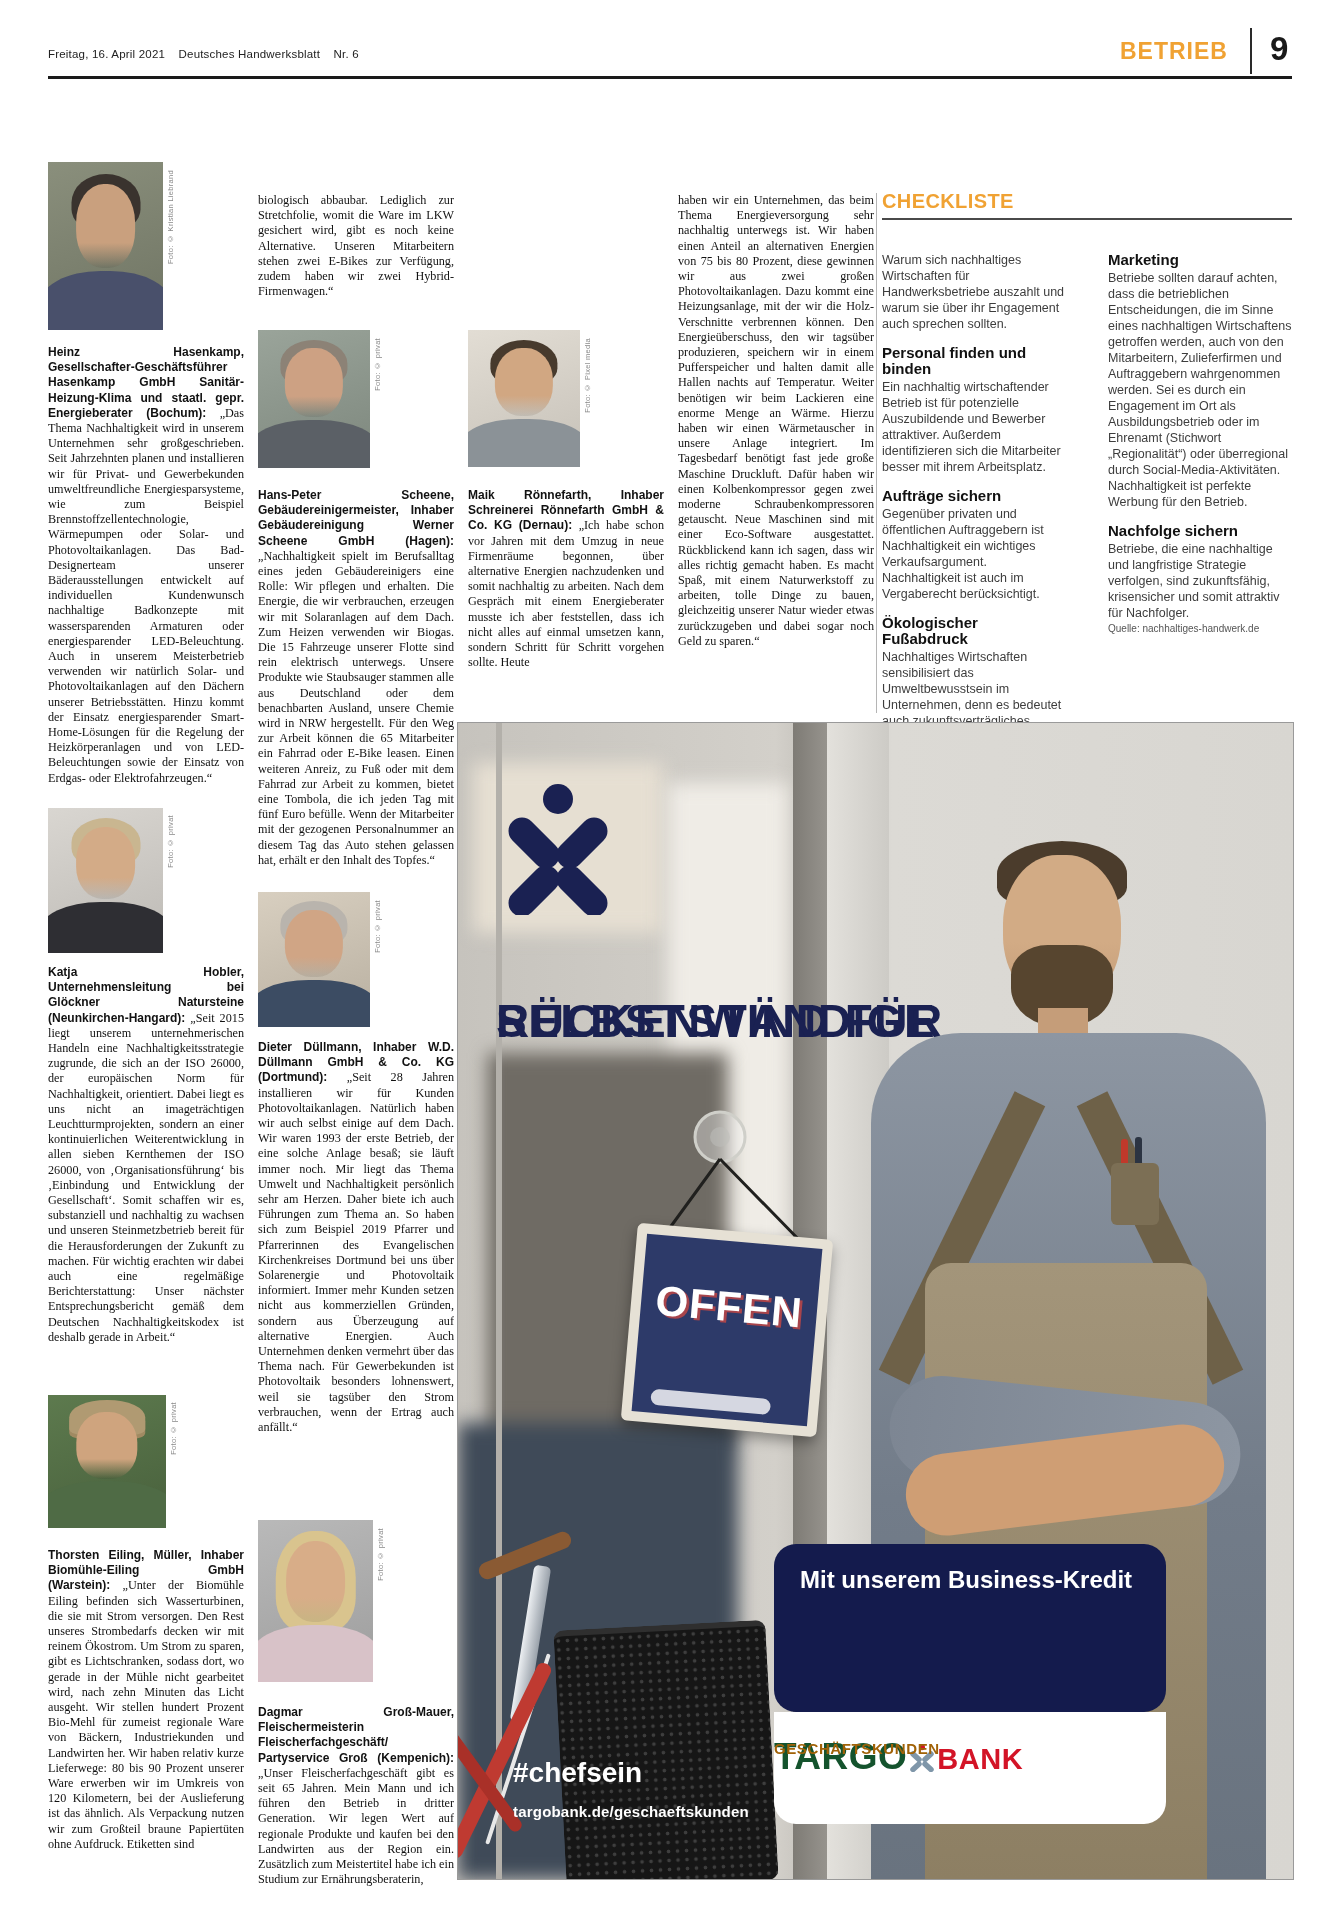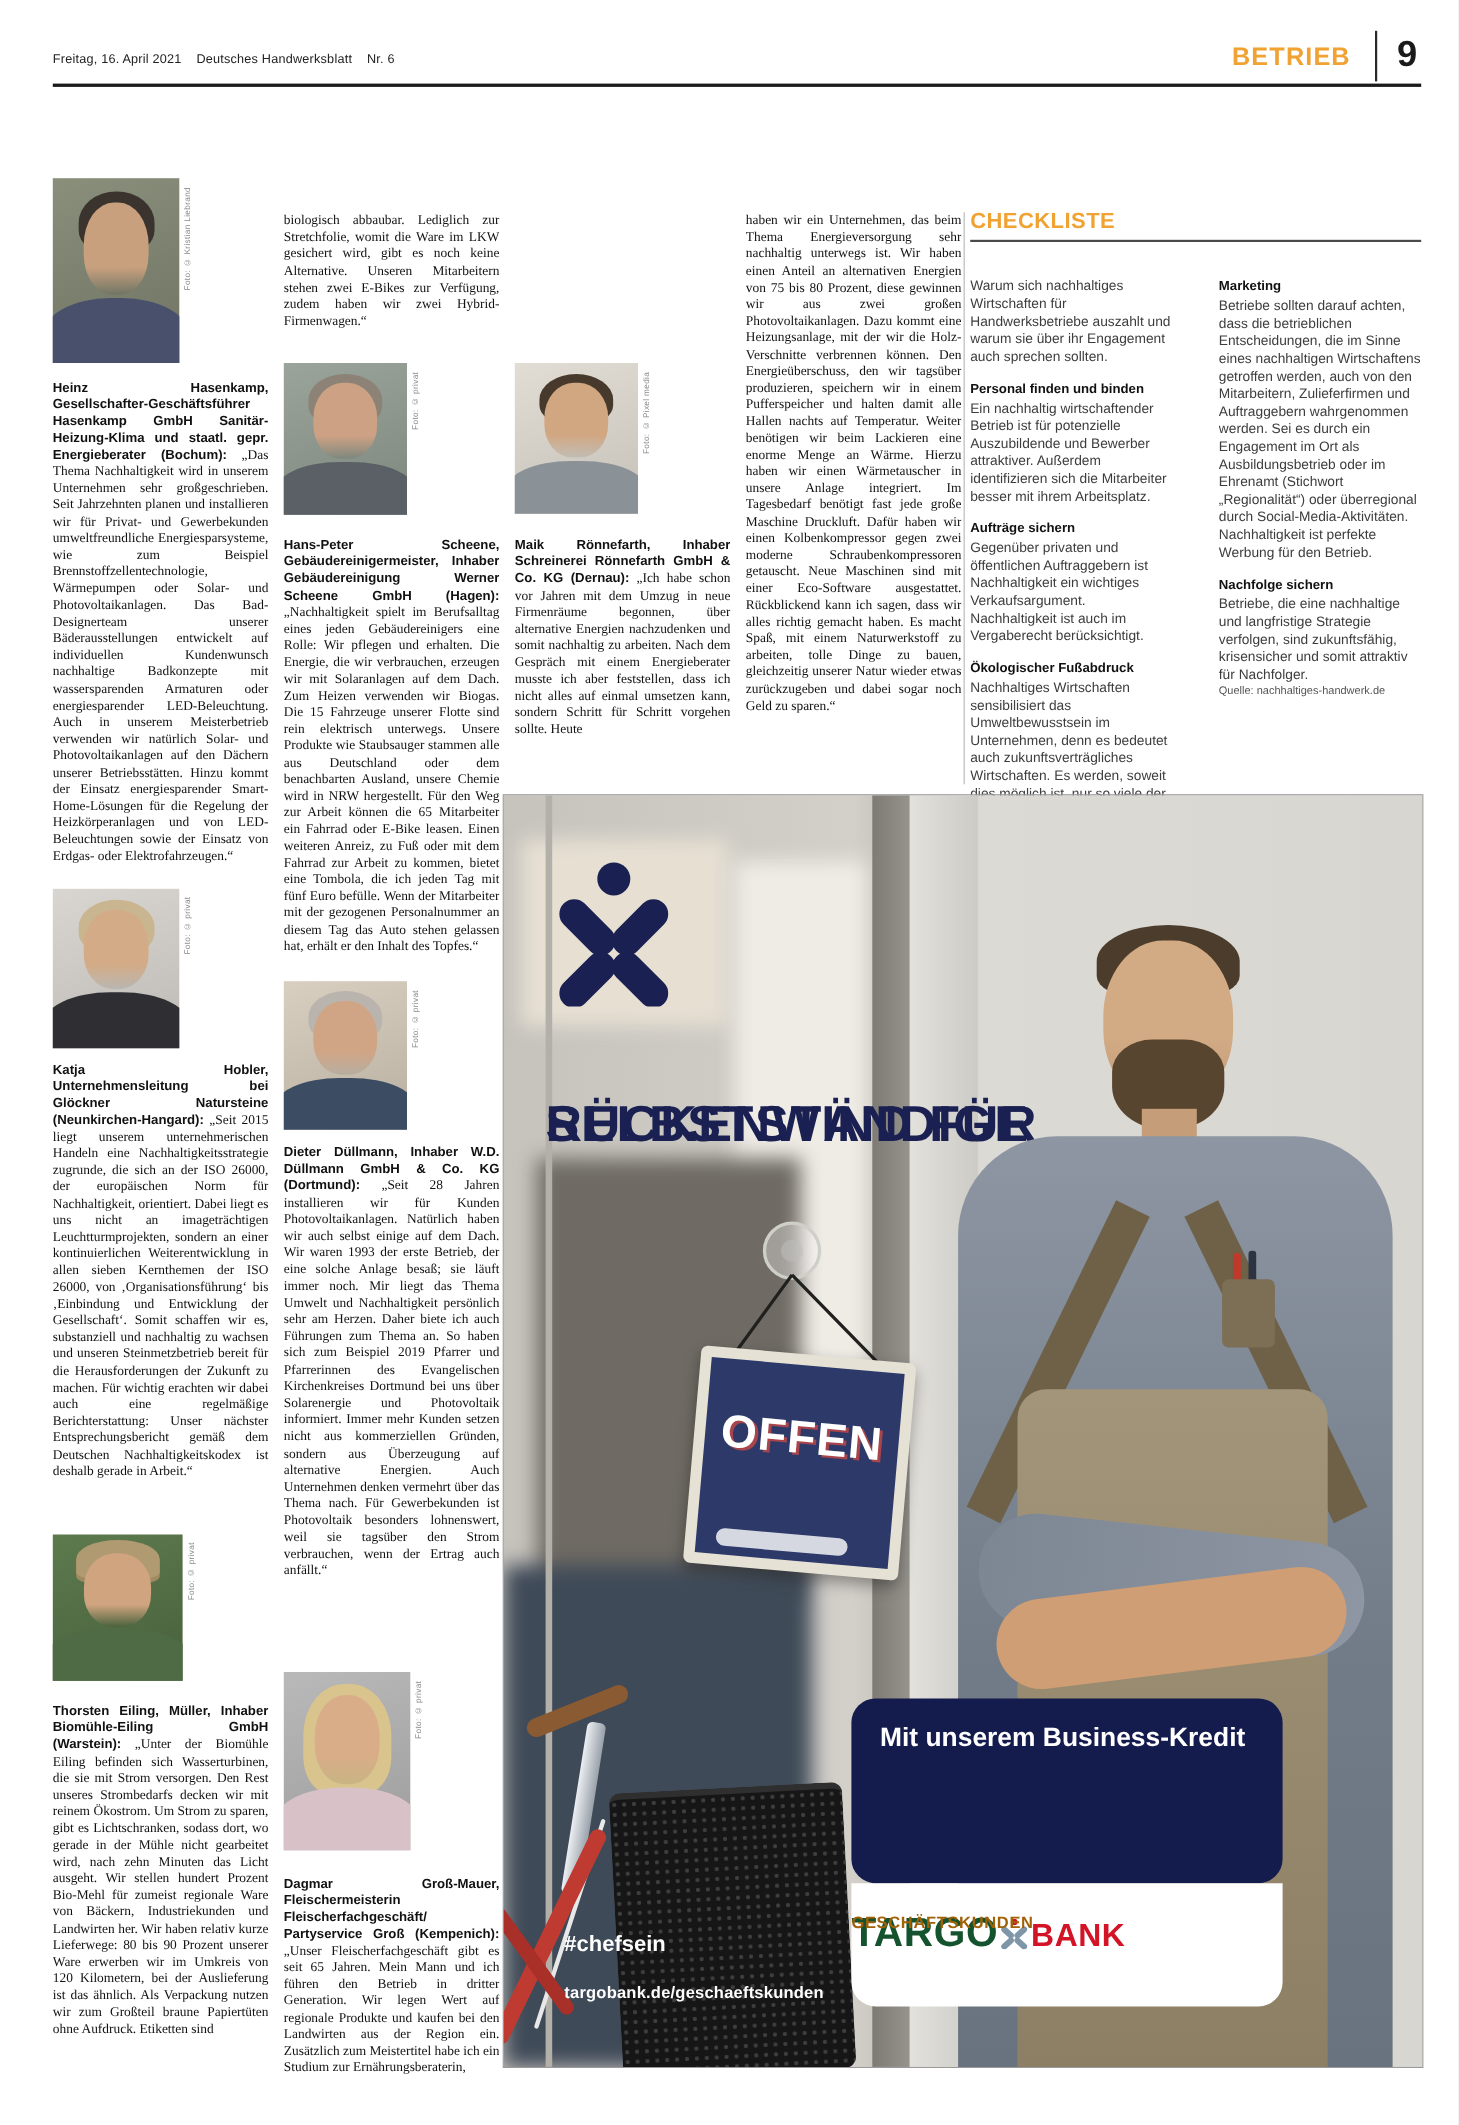--- a/index.html
+++ b/index.html
@@ -36,21 +36,21 @@
   .p-head{left:50%;top:13%;width:52%;height:50%;transform:translateX(-50%);
           background:linear-gradient(180deg,var(--skin) 70%,rgba(0,0,0,.08));border-radius:46% 46% 44% 44%;}
   .p-body{left:-8%;right:-8%;bottom:-9%;height:44%;background:var(--shirt);border-radius:46% 46% 0 0;}
   .p-cap{left:50%;top:4%;width:64%;height:26%;transform:translateX(-50%);
          background:#b09a72;border-radius:50% 50% 18% 18%;box-shadow:0 4px 0 #a08a62;}
 
   
   .ck-title{font-size:20px;font-weight:bold;letter-spacing:.4px;color:#f0a233;}
   .ck-rule{height:1.5px;background:#4a4a4a;}
   .ck{font-size:12.5px;line-height:16px;color:#3d3d3d;overflow:hidden;}
-  .ck h4{margin:13px 0 2px;font-size:12px;line-height:16px;font-weight:bold;color:#111;}
+  .ck h4{margin:13px 0 2px;font-size:15px;line-height:16px;font-weight:bold;color:#111;}
   .ck p{margin:0;}
   .ck .first{margin-top:16px;}
   .ck-source{font-size:10px;color:#555;margin-top:8px;}
 
   
   .ad{position:absolute;left:457px;top:722px;width:835px;height:1156px;border:1px solid #9a9a9a;
       overflow:hidden;background:linear-gradient(90deg,#c6c3bd 0%,#d3d0ca 38%,#bfbcb6 44%,#dcdad5 52%,#d8d6d1 100%);}
   .ad div{position:absolute;}
   .blur1{filter:blur(9px);}
   .ad-glass-a{left:15px;top:40px;width:190px;height:170px;background:#e6dfd2;}
@@ -99,21 +99,21 @@
   .offer-box ul{margin:0;padding:0;list-style:none;}
   .offer-box li{font-size:14px;line-height:26px;padding-left:17px;position:relative;}
   .offer-box li::before{content:"\2022";position:absolute;left:0;top:0;font-size:16px;}
   .brand-box{left:316px;top:989px;width:392px;height:112px;background:#fff;border-radius:0 0 22px 22px;
              box-sizing:border-box;padding:24px 26px 0 0;text-align:right;}
   .brand-row{white-space:nowrap;}
   .brand-targo{font-size:37px;font-weight:800;color:#14532d;letter-spacing:.5px;}
   .brand-bank{font-size:29px;font-weight:800;color:#d31427;letter-spacing:.5px;}
   .brand-x{display:inline-block;vertical-align:-3px;margin:0 2px;}
   .brand-sub{font-size:15px;font-weight:bold;color:#a16207;letter-spacing:.6px;margin-top:4px;}
-  .ad-hashtag{left:55px;top:1034px;font-size:20px;font-weight:bold;color:#fff;}
+  .ad-hashtag{left:55px;top:1034px;font-size:28px;font-weight:bold;color:#fff;}
   .ad-url{left:55px;top:1080px;font-size:15px;font-weight:bold;color:#fff;letter-spacing:.2px;}
   .x-logo{left:50px;top:60px;}
 </style>
 </head>
 <body>
 
 <div class="page">
 
   <div class="abs meta-line" style="left:48px;top:48px;">
     <span>Freitag, 16. April 2021</span>

